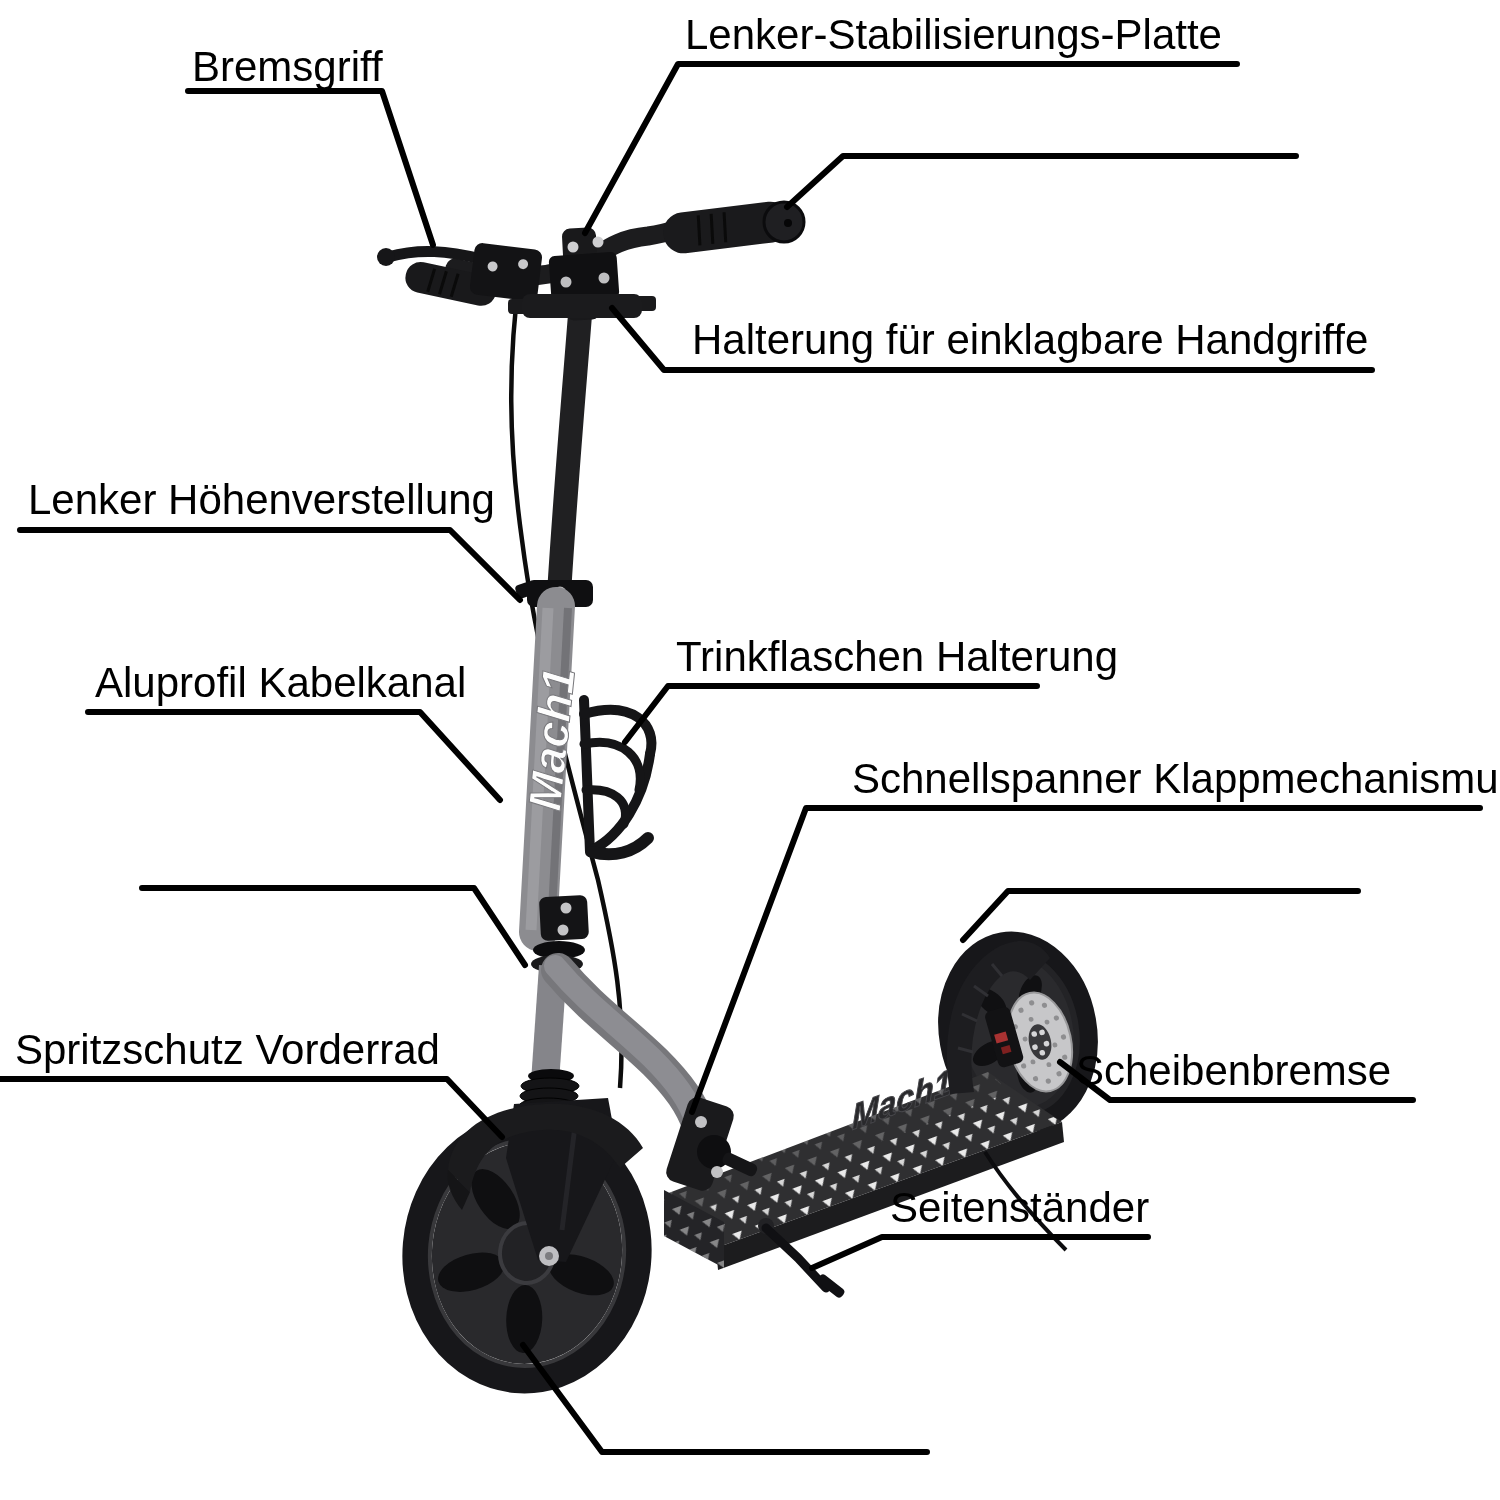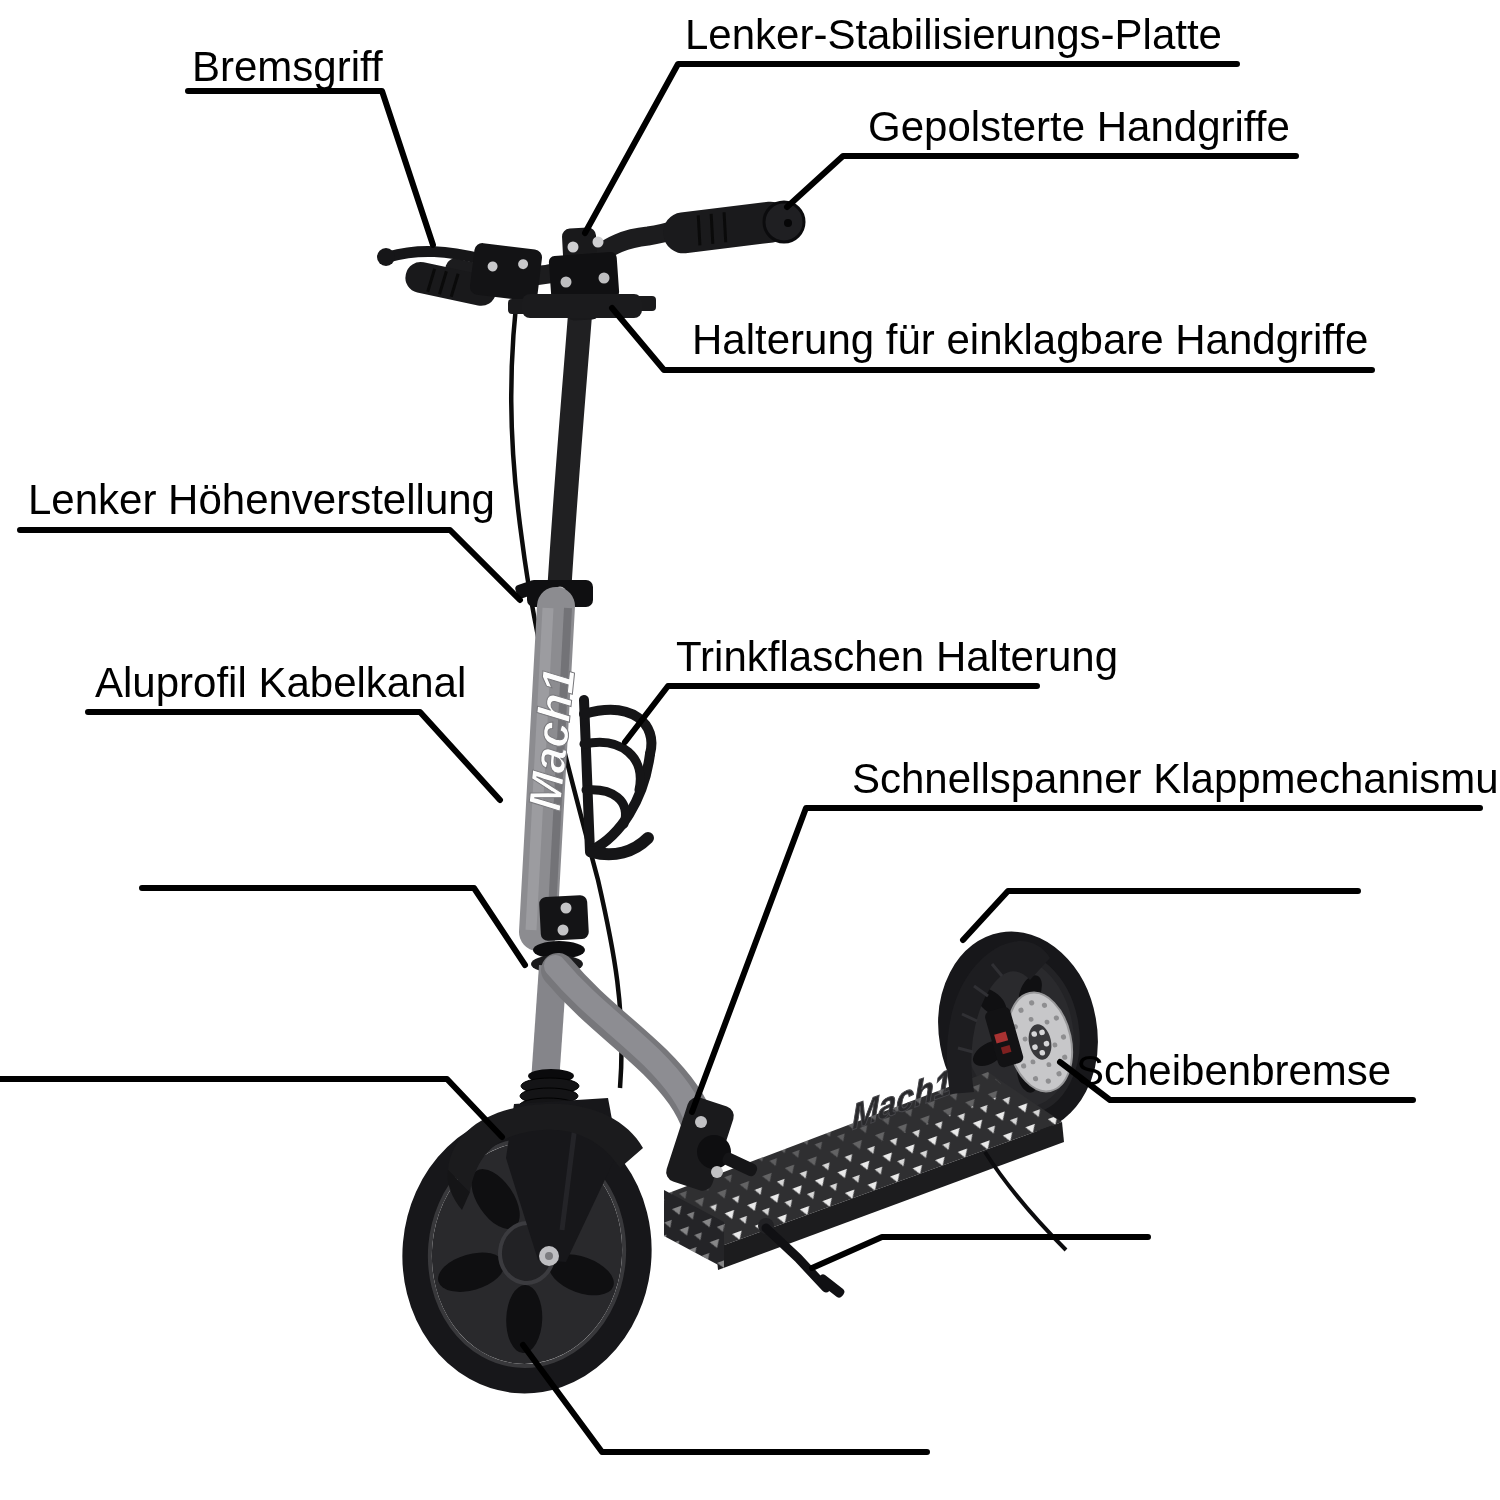--- a/index.html
+++ b/index.html
@@ -236,21 +236,22 @@
     <polyline points="963,940 1008,891 1358,891"></polyline>
     <polyline points="0,1079 447,1079 502,1137"></polyline>
     <polyline points="1060,1062 1110,1100 1413,1100"></polyline>
     <polyline points="812,1268 882,1237 1148,1237"></polyline>
     <polyline points="523,1345 602,1452 927,1452"></polyline>
   </g>
 </svg>
 
 <div class="label" style="left:192px;top:45px">Bremsgriff</div>
 <div class="label" style="left:685px;top:13px">Lenker-Stabilisierungs-Platte</div>
-<div class="label" style="left:868px;top:105px">Gepolsterte Handgriffe</div>
 <div class="label" style="left:692px;top:318px">Halterung für einklagbare Handgriffe</div>
 <div class="label" style="left:28px;top:478px">Lenker Höhenverstellung</div>
 <div class="label" style="left:95px;top:661px">Aluprofil Kabelkanal</div>
 <div class="label" style="left:676px;top:635px">Trinkflaschen Halterung</div>
 <div class="label" style="left:852px;top:757px">Schnellspanner Klappmechanismus</div>
+<div class="label" style="left:15px;top:1028px">Spritzschutz Vorderrad</div>
 <div class="label" style="left:1076px;top:1049px">Scheibenbremse</div>
+<div class="label" style="left:890px;top:1186px">Seitenständer</div>
 
 </div>
 
 </body></html>

